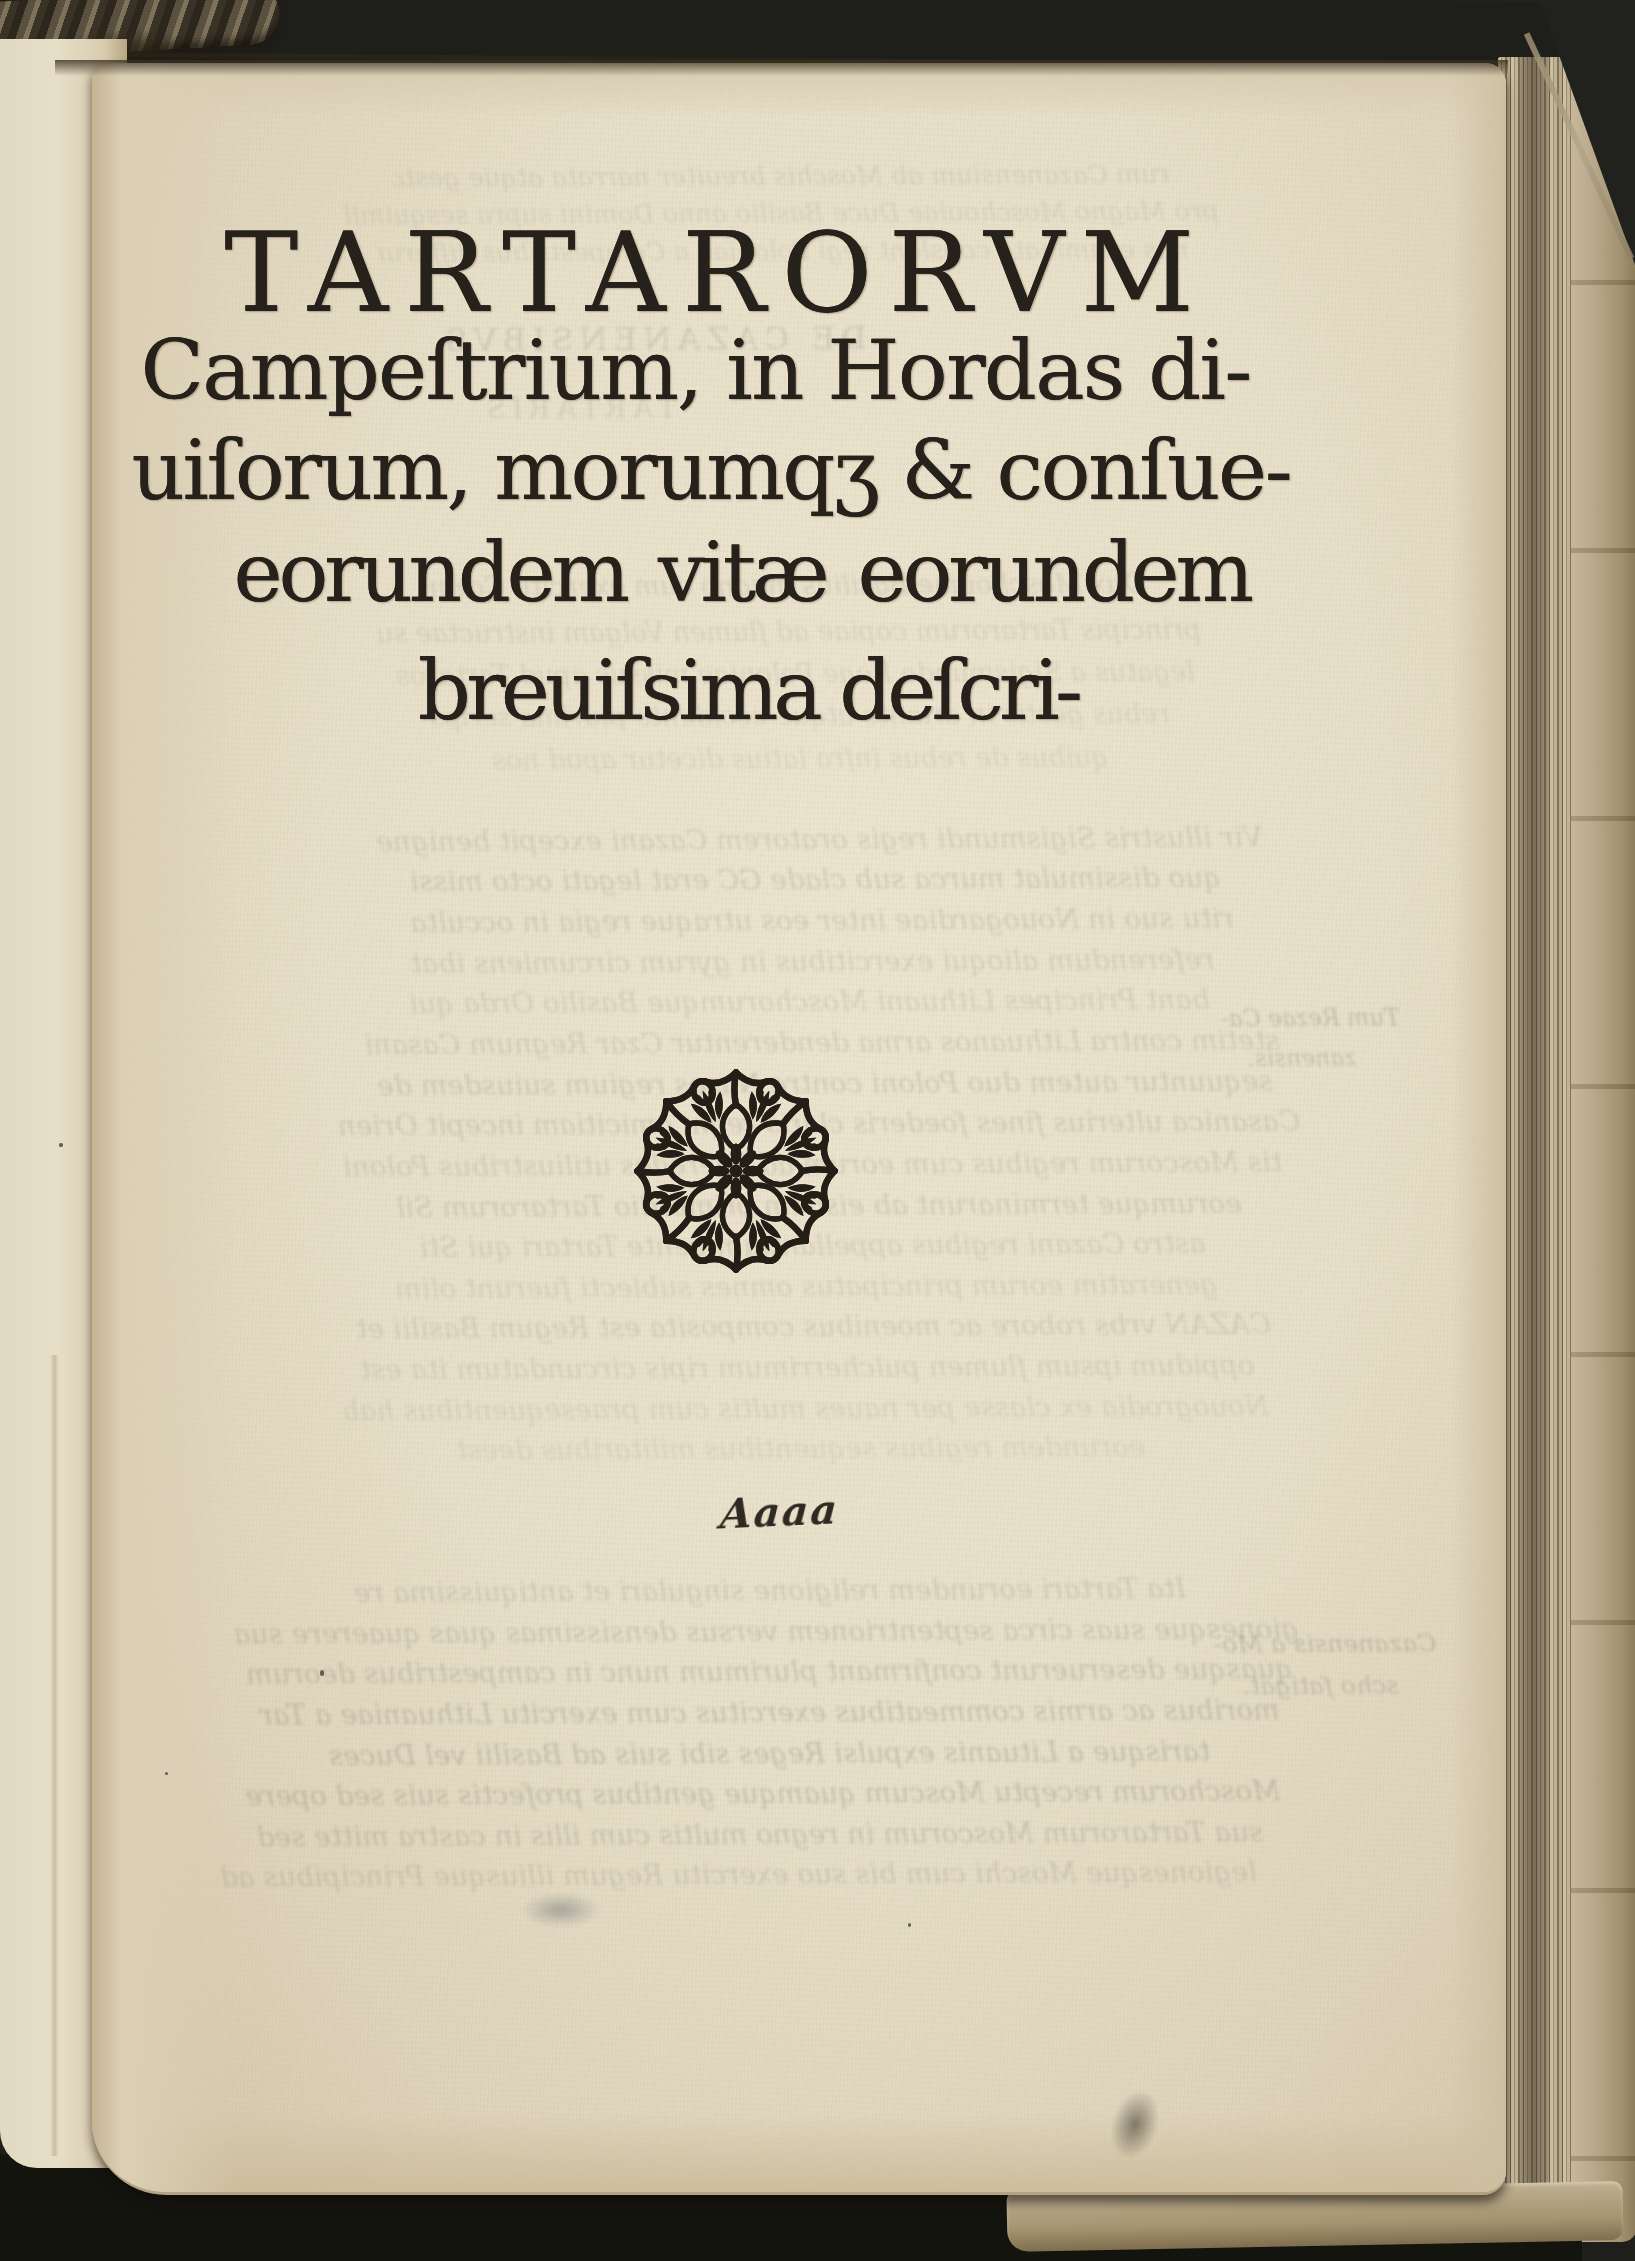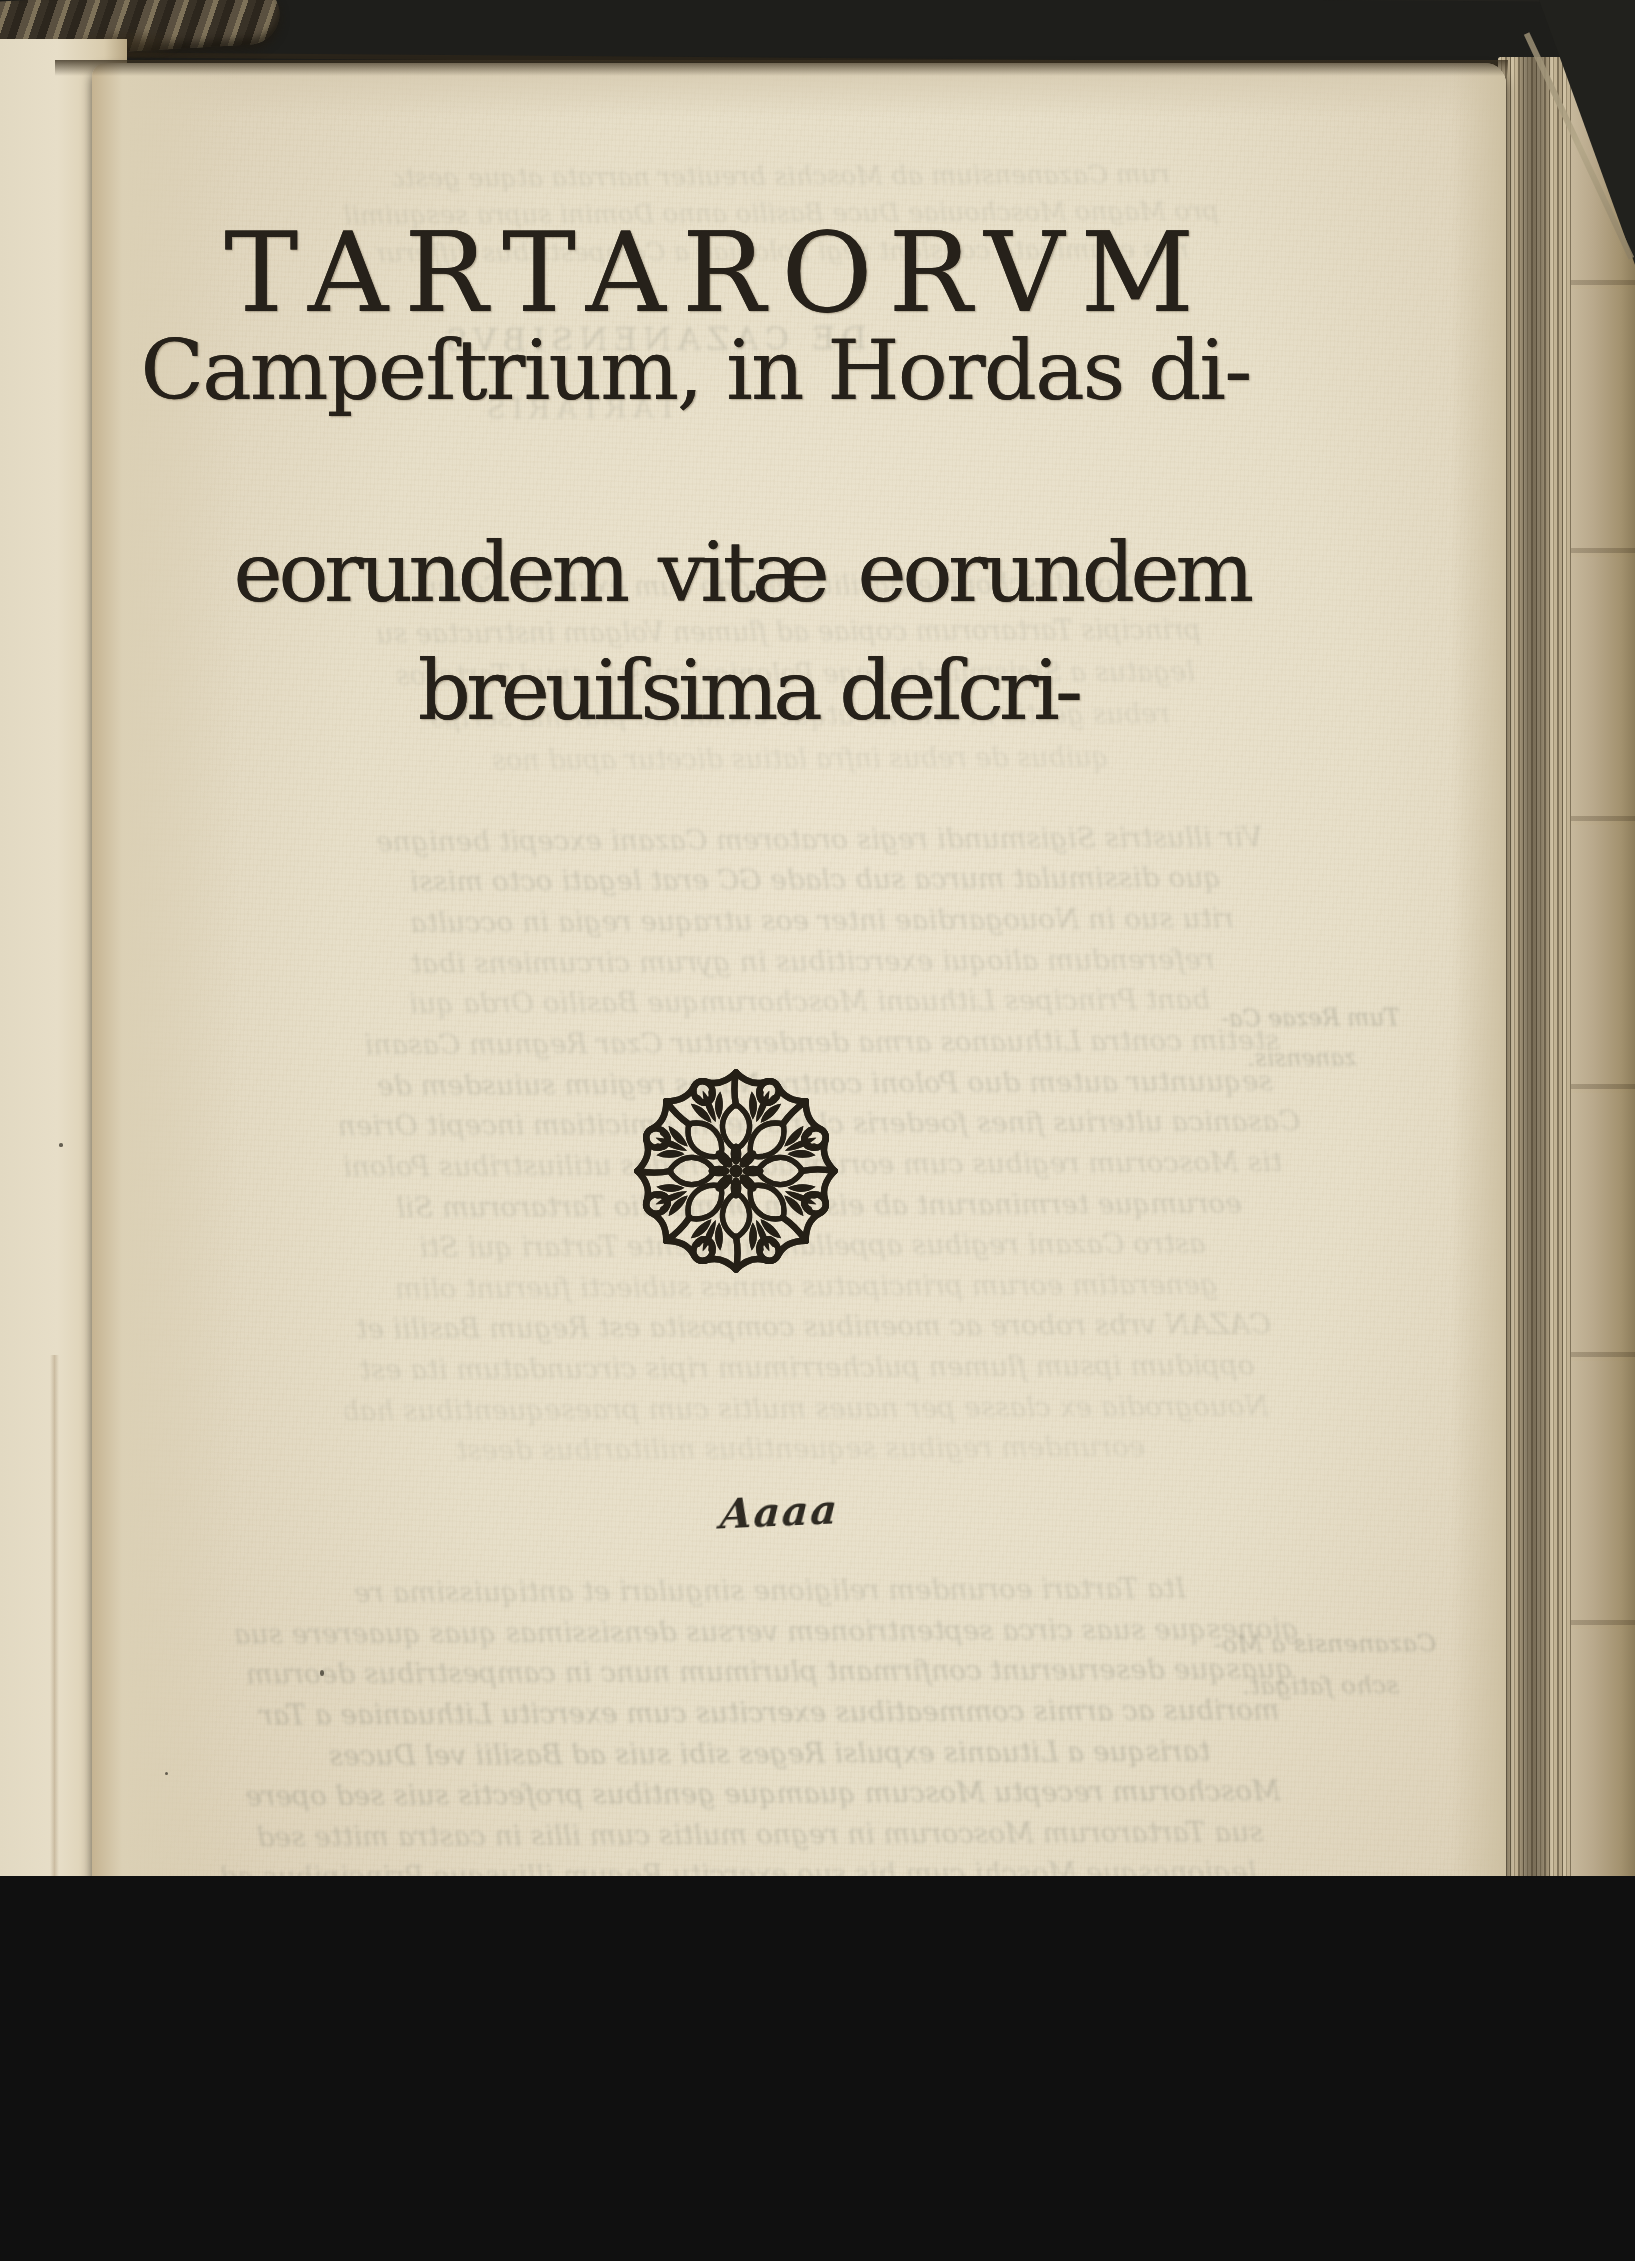--- a/index.html
+++ b/index.html
@@ -1,16 +1,16 @@
 <!DOCTYPE html>
 <html style="font-size:10px"><head>
 <meta charset="utf-8">
 <style>
   html,body{margin:0;padding:0;background:#101010;}
-  .scene{position:relative;width:1636px;height:1876px;overflow:hidden;
+  .scene{position:relative;width:1636px;height:2261px;overflow:hidden;
          background:#1e1e1b;font-family:"DejaVu Serif",serif;}
   .scene *{position:absolute;box-sizing:border-box;}
 
   
   .top-band{left:-18.5px;top:-10px;width:1663px;height:73px;transform:rotate(0.45deg);
     background:
       radial-gradient(ellipse 55px 16px at 12% 55%, rgba(60,52,38,.55) 0 60%, rgba(60,52,38,0) 100%),
       radial-gradient(ellipse 74px 18.5px at 38% 45%, rgba(70,62,45,.4) 0 60%, rgba(70,62,45,0) 100%),
       radial-gradient(ellipse 43px 13.5px at 58% 60%, rgba(55,48,34,.45) 0 60%, rgba(55,48,34,0) 100%),
       radial-gradient(ellipse 68px 16px at 80% 50%, rgba(72,64,48,.4) 0 60%, rgba(72,64,48,0) 100%),
@@ -164,20 +164,21 @@
       <div class="bleed" style="top: 1818px; left: 209px; width: 1102px; font-size: 28px; opacity: 0.24;">sua Tartarorum Moscorum in regno multis cum illis in castra mitte sed</div>
       <div class="bleed" style="top: 1858px; left: 222px; width: 1035px; font-size: 28px; opacity: 0.2;">legionesque Moschi cum bis suo exercitu Regum illiusque Principibus ad suorum</div>
       <div class="bleed" style="top: 1004px; left: 1218px; width: 185px; font-size: 23.4px; opacity: 0.3;">Tum Rezae Ca-</div>
       <div class="bleed" style="top: 1044px; left: 1225px; width: 154px; font-size: 23.4px; opacity: 0.28;">zanensis.</div>
       <div class="bleed" style="top: 1629px; left: 1205px; width: 240px; font-size: 25px; opacity: 0.3;">Cazanensis a Mo-</div>
       <div class="bleed" style="top: 1671px; left: 1219px; width: 203px; font-size: 25px; opacity: 0.28;">scho fatigat.</div>
     </div>
 
   <div class="title-line t1">TARTARORVM</div>
   <div class="title-line t2">Campeſtrium, in Hordas di-</div>
+  <div class="title-line t3">uiſorum, morumqʒ &amp; conſue-</div>
   <div class="title-line t4">eorundem vitæ eorundem</div>
   <div class="title-line t5">breuiſsima deſcri-</div>
 
   <svg class="rosette" viewBox="-100 -100 200 200" xmlns="http://www.w3.org/2000/svg">
     <defs>
       <g id="heart">
         <path d="M0,-93 C -8,-85 -17,-81 -27,-84 C -40,-88 -44,-74 -36,-67 C -30,-62 -21,-65 -23,-74"></path>
         <path d="M0,-93 C 8,-85 17,-81 27,-84 C 40,-88 44,-74 36,-67 C 30,-62 21,-65 23,-74"></path>
         <path d="M0,-93 C -2,-82 -2,-72 0,-62"></path>
       </g>

